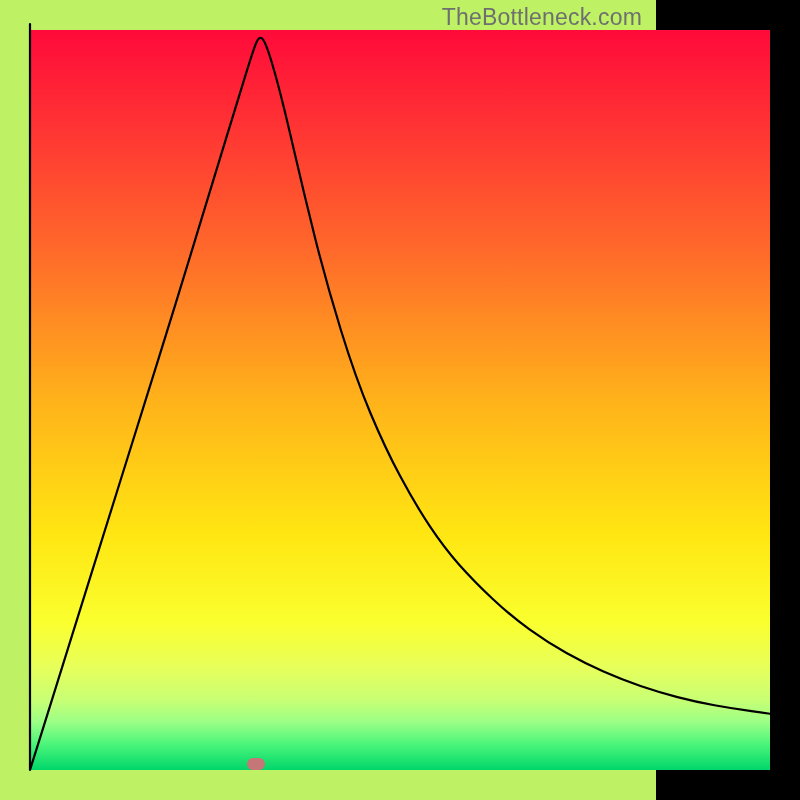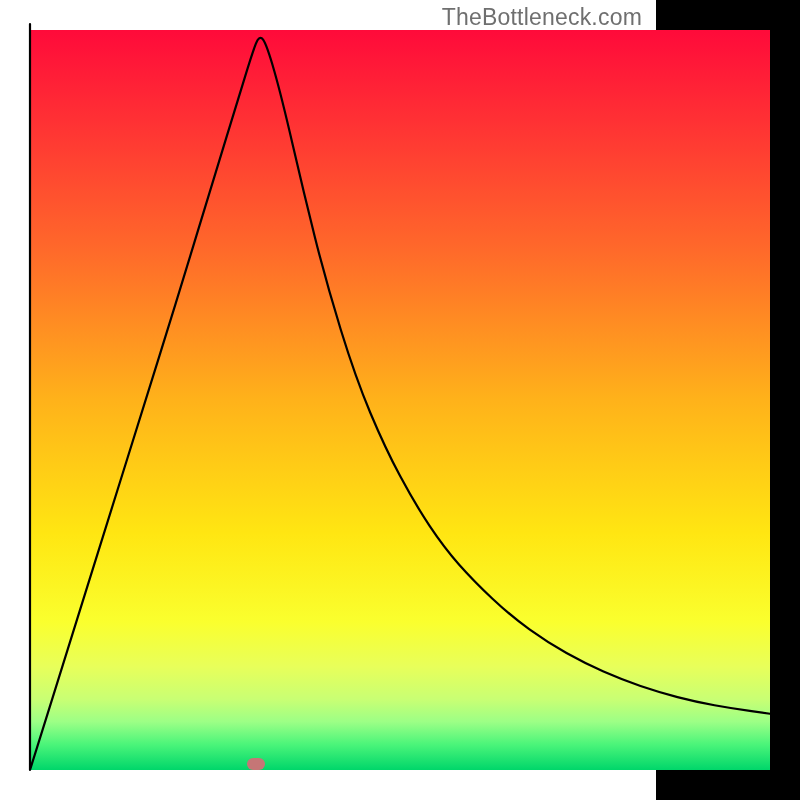--- a/index.html
+++ b/index.html
@@ -8,21 +8,21 @@
     width: 800px;
     height: 800px;
     background: #000;
     overflow: hidden;
     font-family: Arial, Helvetica, sans-serif;
   }
   .frame {
     position: relative;
     width: 656px;
     height: 800px;
-    background: #ffffff;
+    background: #bef264;
   }
   .plot-area {
     position: absolute;
     left: 30px;
     top: 30px;
     width: 740px;
     height: 740px;
     
   }
   .watermark {

